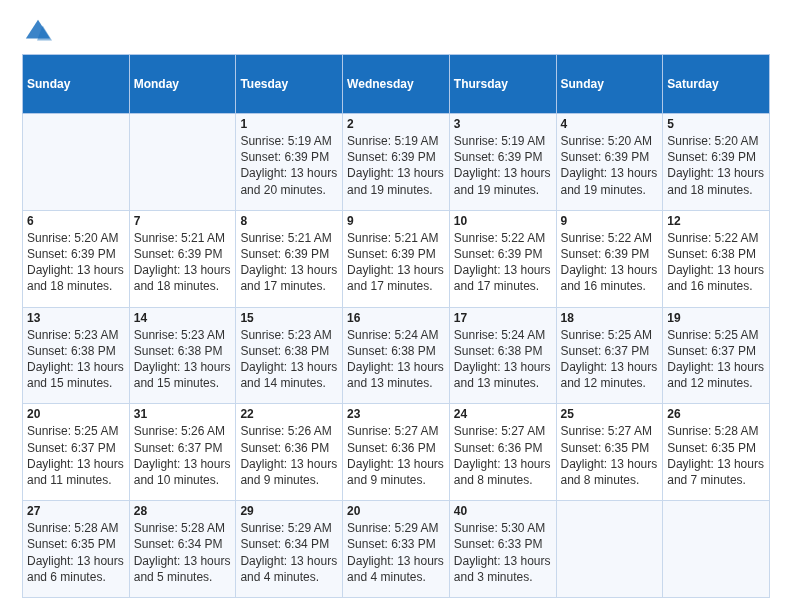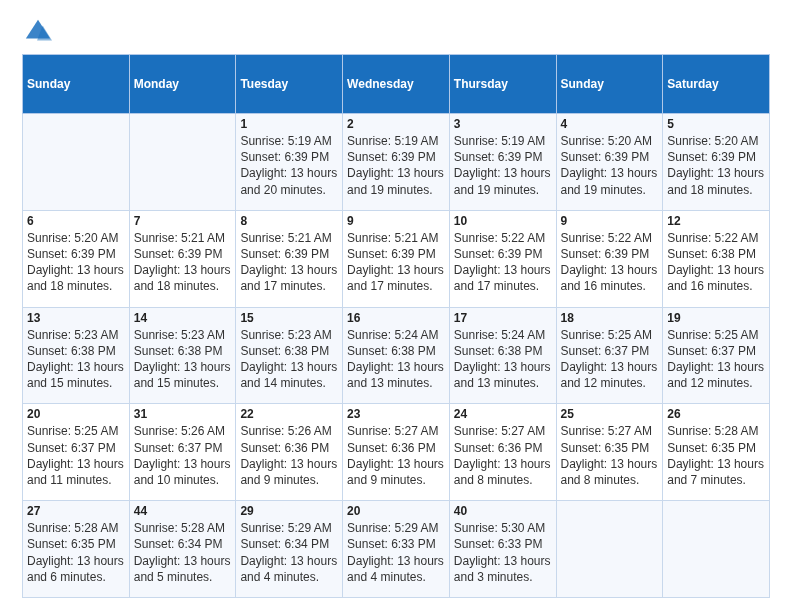--- a/index.html
+++ b/index.html
@@ -309,21 +309,21 @@
           </td>
         </tr>
         <tr>
           <td>
             <span class="day-num">27</span>
             <div class="day-info">Sunrise: 5:28 AM
 Sunset: 6:35 PM
 Daylight: 13 hours and 6 minutes.</div>
           </td>
           <td>
-            <span class="day-num">44</span>
+            <span class="day-num">28</span>
             <div class="day-info">Sunrise: 5:28 AM
 Sunset: 6:34 PM
 Daylight: 13 hours and 5 minutes.</div>
           </td>
           <td>
             <span class="day-num">29</span>
             <div class="day-info">Sunrise: 5:29 AM
 Sunset: 6:34 PM
 Daylight: 13 hours and 4 minutes.</div>
           </td>

